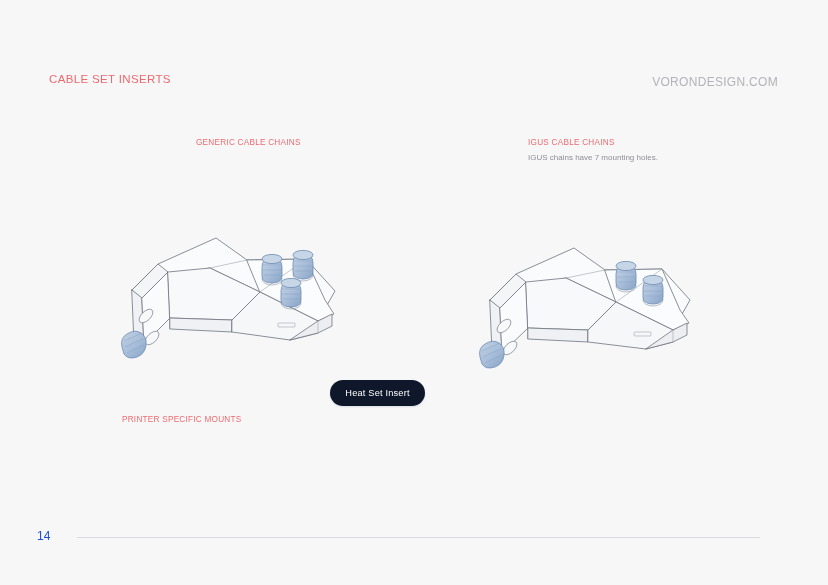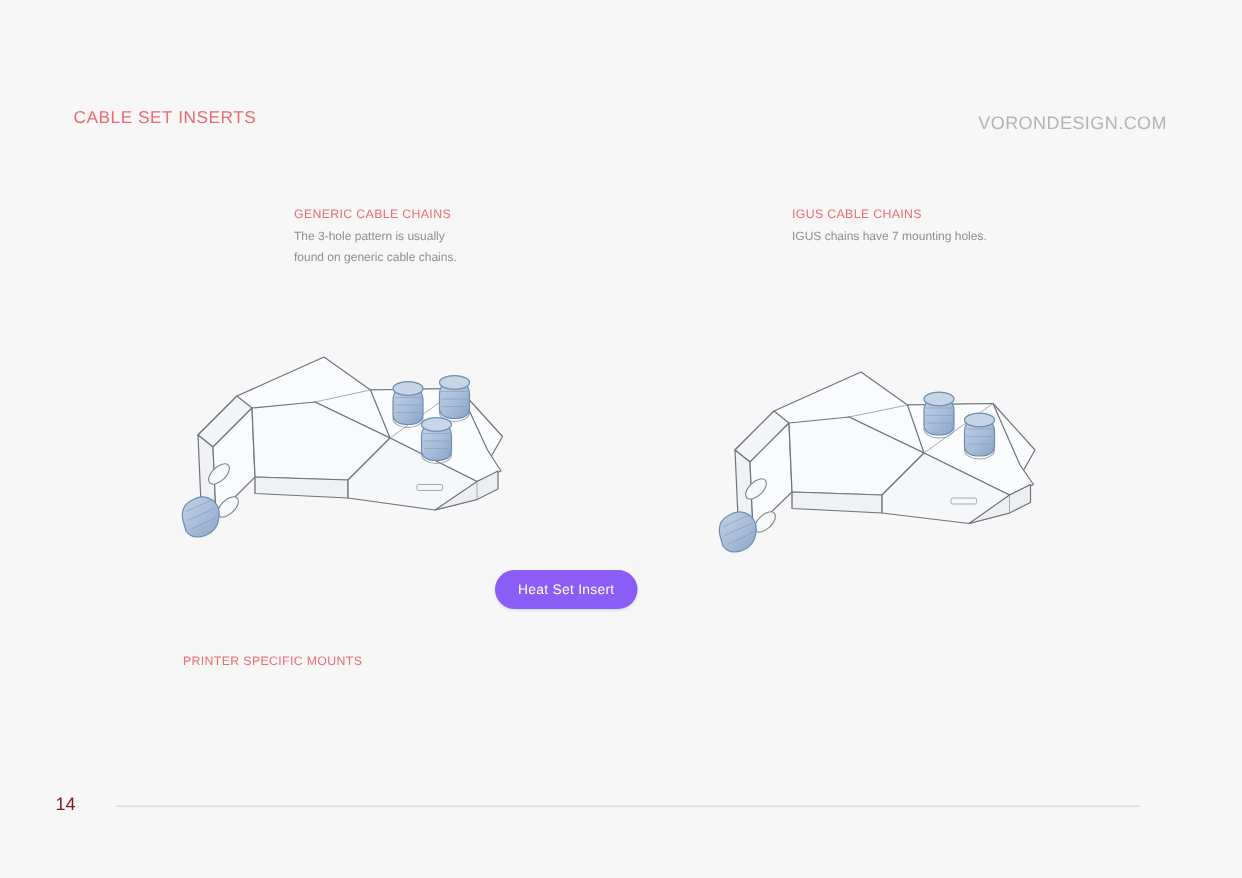--- a/index.html
+++ b/index.html
@@ -61,31 +61,31 @@
     font-size: 8px;
     line-height: 13.6px;
     color: #8e8e95;
     font-weight: 400;
     margin: 0;
   }
   .note-body span { display: block; white-space: nowrap; }
 
   #note-generic  { left: 148px; top: 138px; margin-left: 48px; }
   #note-igus     { left: 528px; top: 138px; }
-  #note-printer  { left: 122px; top: 436px; }
+  #note-printer  { left: 122px; top: 415px; }
 
   
   .pill {
     position: absolute;
     left: 330px;
     top: 380px;
     width: 95px;
     height: 26px;
     border-radius: 13px;
-    background: #8b5cf6;
+    background: #0f172a;
     color: #ffffff;
     font-size: 9.2px;
     letter-spacing: 0.2px;
     display: flex;
     align-items: center;
     justify-content: center;
     border: none;
     padding: 0;
     font-family: "Liberation Sans", sans-serif;
     cursor: pointer;
@@ -98,21 +98,21 @@
   }
   #model-generic { left: 110px; top: 228px; }
   #model-igus    { left: 468px; top: 240px; }
 
   
   .footer-pagenum {
     position: absolute;
     left: 37px;
     top: 529px;
     font-size: 12px;
-    color: #7f1d1d;
+    color: #1d4ed8;
     font-weight: 400;
   }
   .footer-rule {
     position: absolute;
     left: 77px;
     top: 537px;
     width: 683px;
     height: 1px;
     background: #dcdce0;
   }
@@ -121,24 +121,20 @@
 <body>
 
 <div class="page">
 
   <div class="page-title">CABLE SET INSERTS</div>
 
   <div class="site-url">VORONDESIGN.COM</div>
 
   <div class="note" id="note-generic">
     <p class="note-title">GENERIC CABLE CHAINS</p>
-    <p class="note-body">
-      <span>The 3-hole pattern is usually</span>
-      <span>found on generic cable chains.</span>
-    </p>
   </div>
 
   <div class="note" id="note-igus">
     <p class="note-title">IGUS CABLE CHAINS</p>
     <p class="note-body">
       <span>IGUS chains have 7 mounting holes.</span>
     </p>
   </div>
 
   <div class="note" id="note-printer">

